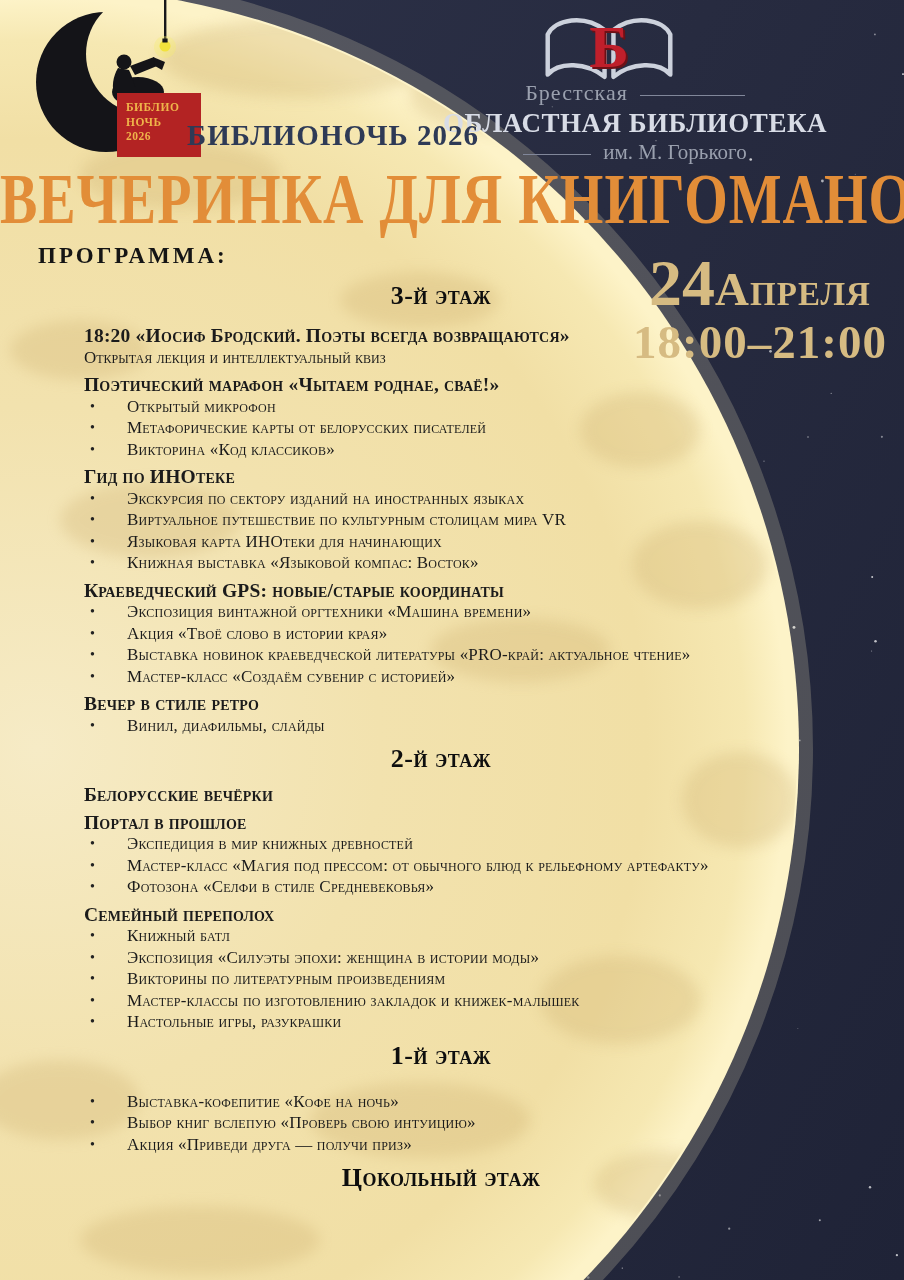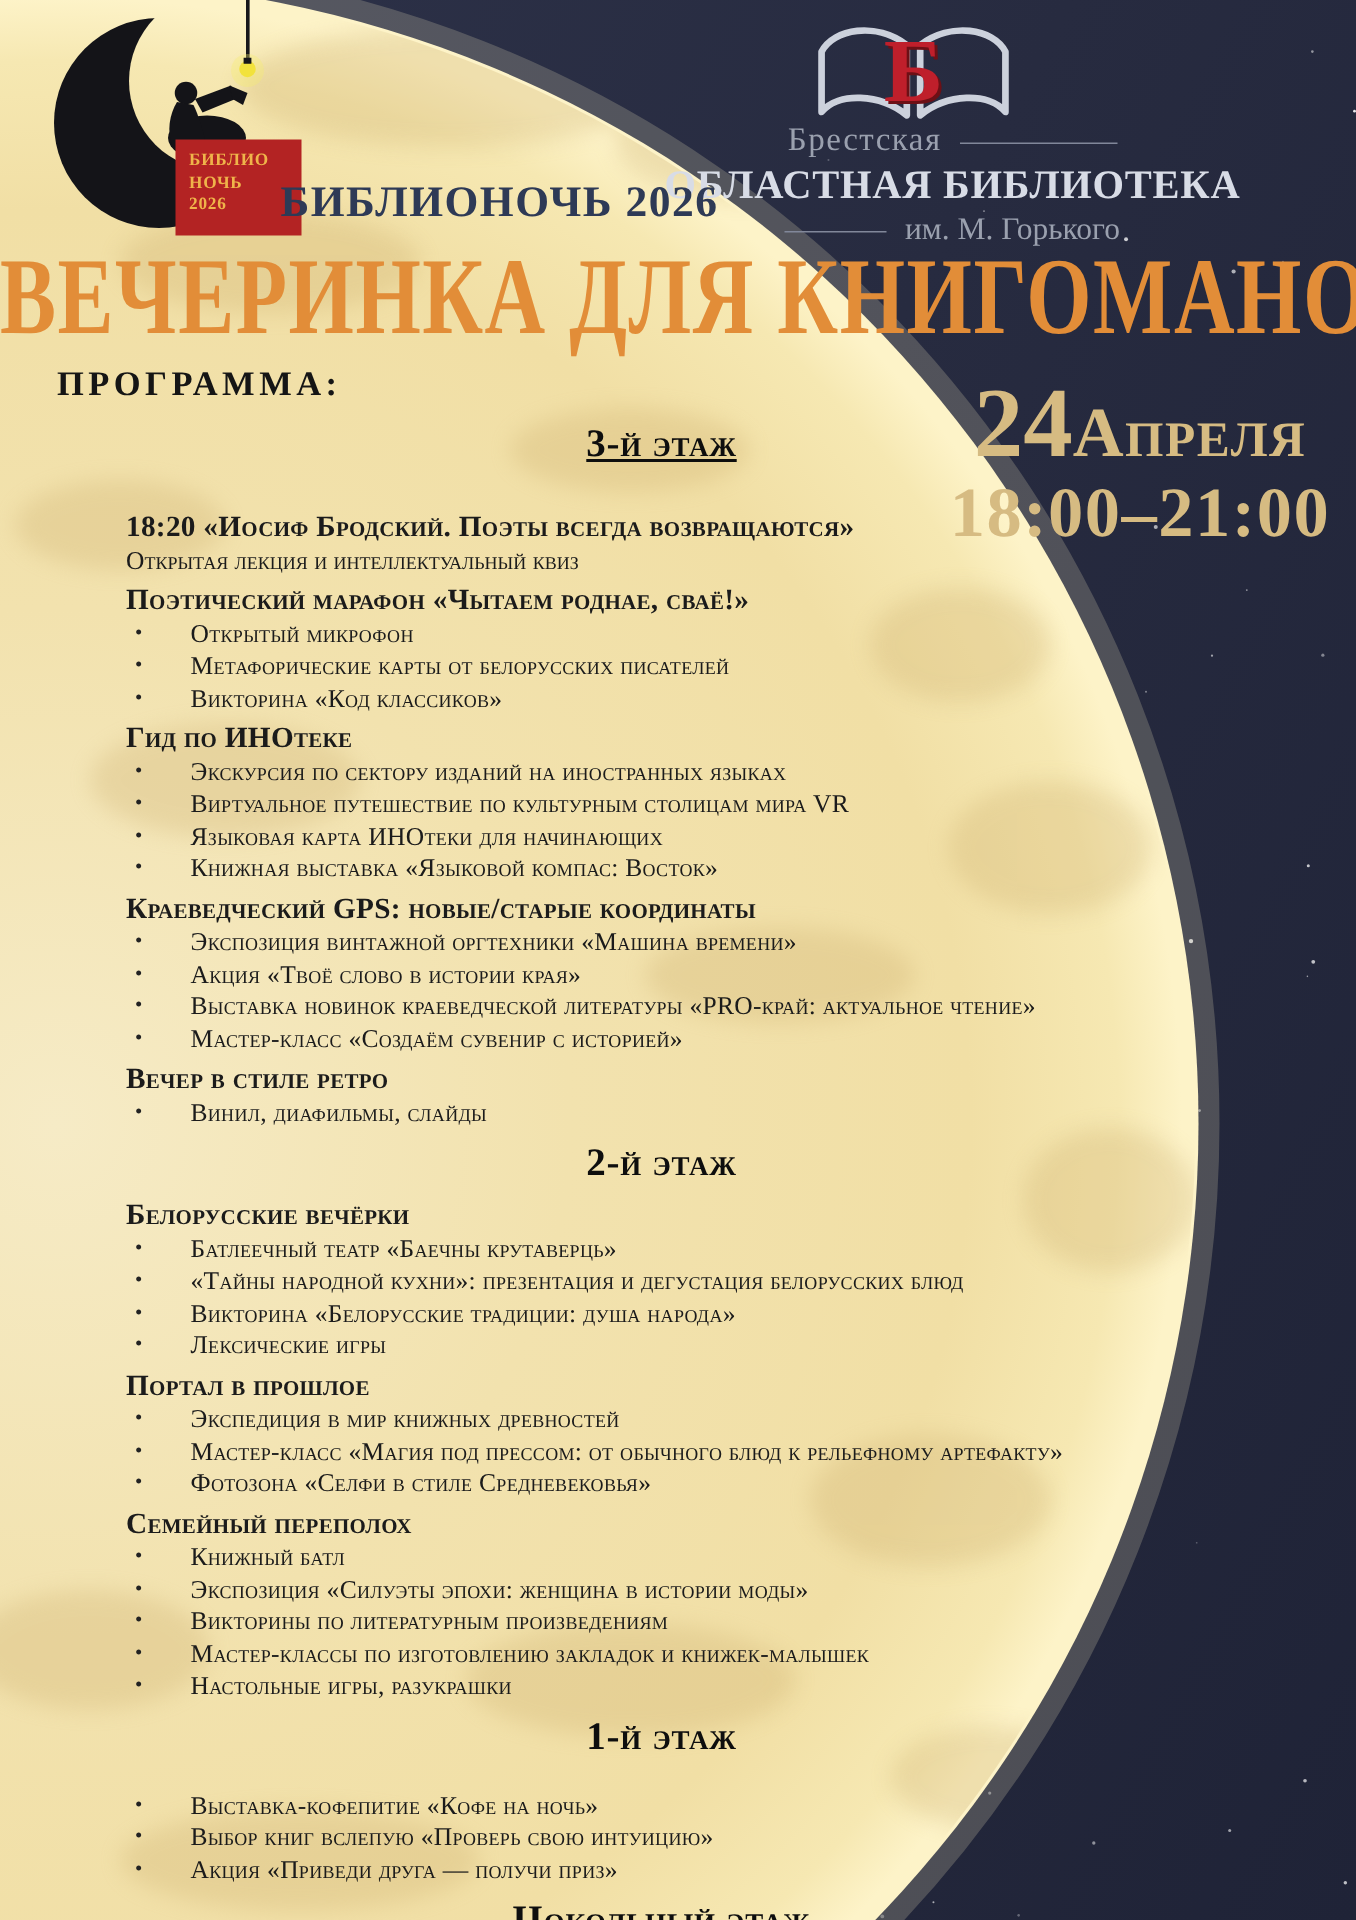--- a/index.html
+++ b/index.html
@@ -56,21 +56,21 @@
   .d-time{font-size:47px;font-weight:700;letter-spacing:1px;margin-top:0;line-height:52px;}
   
   .content{
     position:absolute;left:0;top:279px;width:882px;z-index:3;
     font-variant:small-caps;color:#1b1b1b;
   }
   .floor-heading{
     font-size:26px;line-height:34px;font-weight:700;text-align:center;color:#0e0e0e;
     margin:0 0 14px 0;letter-spacing:.5px;
   }
-  .fh0{margin-bottom:28px;text-decoration:underline;}
+  .fh0{margin-bottom:12px;}
   .fh1{margin-bottom:8px;}
   .fh2{margin-bottom:18px;}
   .fh3{margin-bottom:4px;}
   .block{margin:0 0 6px 84px;}
   .block-title{font-size:19.5px;font-weight:700;line-height:21.5px;letter-spacing:.2px;}
   .block-sub{font-size:17px;line-height:21.5px;}
   .block ul{margin:0;padding:0;list-style:none;}
   .block li{
     position:relative;font-size:17px;line-height:21.5px;padding-left:43px;letter-spacing:.2px;
   }
@@ -356,26 +356,20 @@
       </div>
       <div class="block">
         <div class="block-title">Вечер в стиле ретро</div>
         <ul>
           <li>Винил, диафильмы, слайды</li>
         </ul>
       </div>
       <div class="floor-heading fh1">2-й этаж</div>
       <div class="block">
         <div class="block-title">Белорусские вечёрки</div>
-        <ul>
-          <li>Батлеечный театр «Баечны крутаверць»</li>
-          <li>«Тайны народной кухни»: презентация и дегустация белорусских блюд</li>
-          <li>Викторина «Белорусские традиции: душа народа»</li>
-          <li>Лексические игры</li>
-        </ul>
       </div>
       <div class="block">
         <div class="block-title">Портал в прошлое</div>
         <ul>
           <li>Экспедиция в мир книжных древностей</li>
           <li>Мастер-класс «Магия под прессом: от обычного блюд к рельефному артефакту»</li>
           <li>Фотозона «Селфи в стиле Средневековья»</li>
         </ul>
       </div>
       <div class="block">

